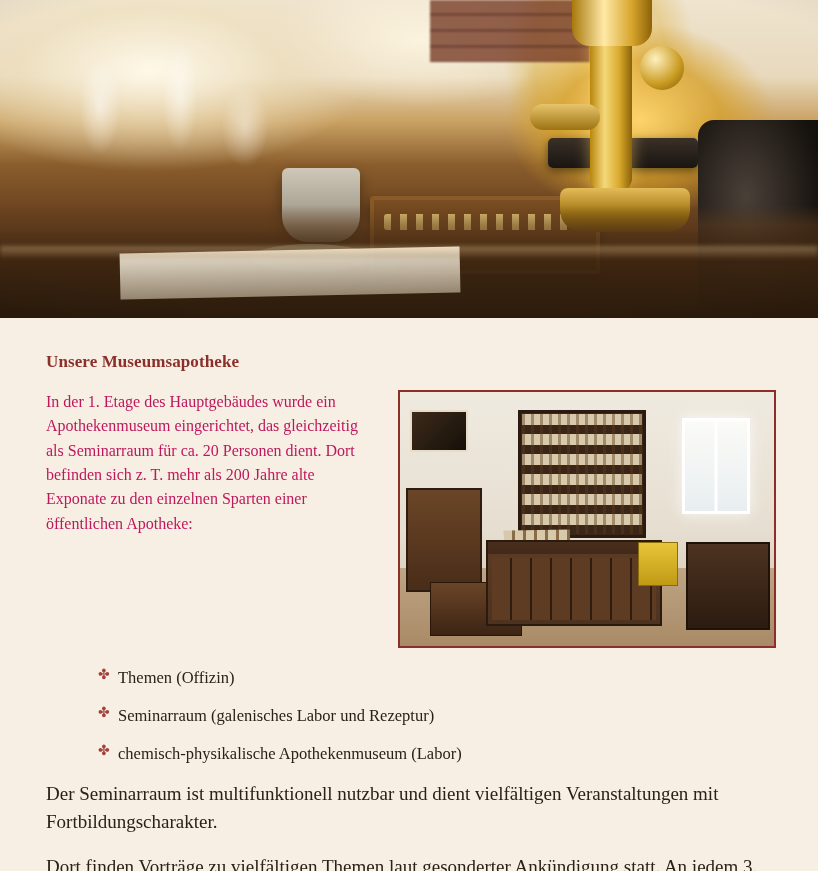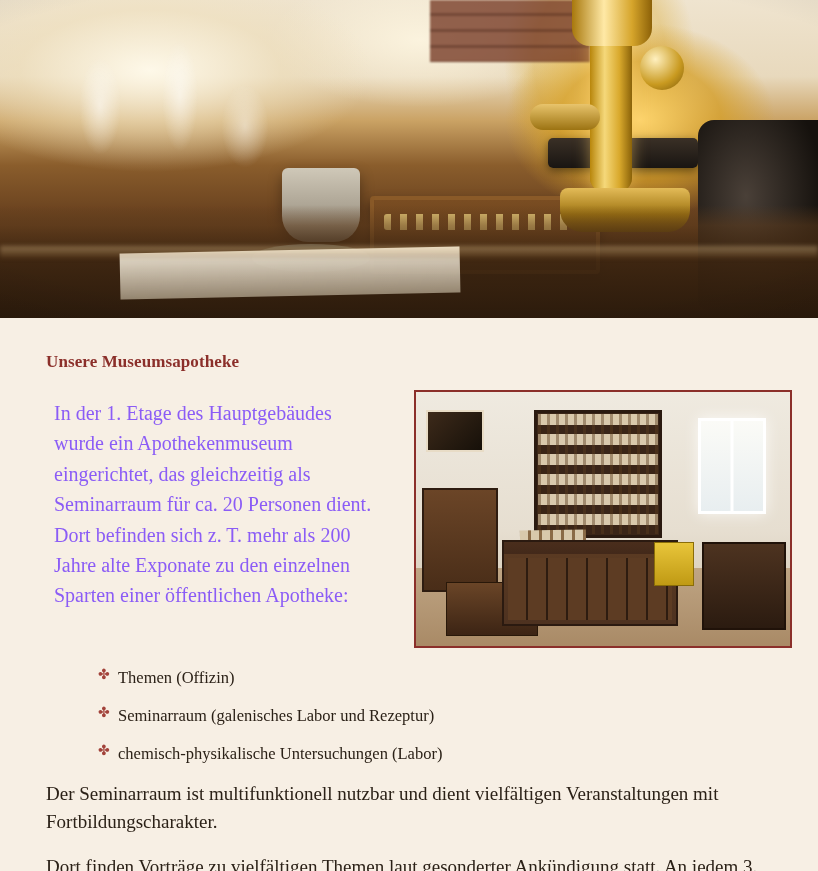--- a/index.html
+++ b/index.html
@@ -176,24 +176,24 @@
     letter-spacing: 0.1px;
   }
   .intro-row {
     display: flex;
     align-items: flex-start;
     gap: 0;
   }
   .intro-text {
     width: 330px;
     flex: 0 0 330px;
-    font-size: 20px;
+    font-size: 16px;
     line-height: 1.52;
-    color: #8b5cf6;
-    margin: 8px;
+    color: #be185d;
+    margin: 0;
   }
   .photo-frame {
     margin-left: 22px;
     width: 378px;
     height: 258px;
     border: 2px solid #8b2f2a;
     overflow: hidden;
     position: relative;
     background: #cdbba4;
     flex: 0 0 378px;
@@ -377,21 +377,21 @@
     <li>
       <span class="marker">✤</span>
       <span>Themen (Offizin)</span>
     </li>
     <li>
       <span class="marker">✤</span>
       <span>Seminarraum (galenisches Labor und Rezeptur)</span>
     </li>
     <li>
       <span class="marker">✤</span>
-      <span>chemisch-physikalische Untersuchungen (Labor)</span>
+      <span>chemisch-physikalische Apothekenmuseum (Labor)</span>
     </li>
   </ul>
 
   <div class="closing">
     <p>Der Seminarraum ist multifunktionell nutzbar und dient vielfältigen Veranstaltungen mit Fortbildungscharakter.</p>
     <p>Dort finden Vorträge zu vielfältigen Themen laut gesonderter Ankündigung statt. An jedem 3. Mittwoch im Monat wird ein Gesundheits-Nachmittag mit halbjährlich feststehenden Themen angeboten.</p>
   </div>
 
 </div>
 

